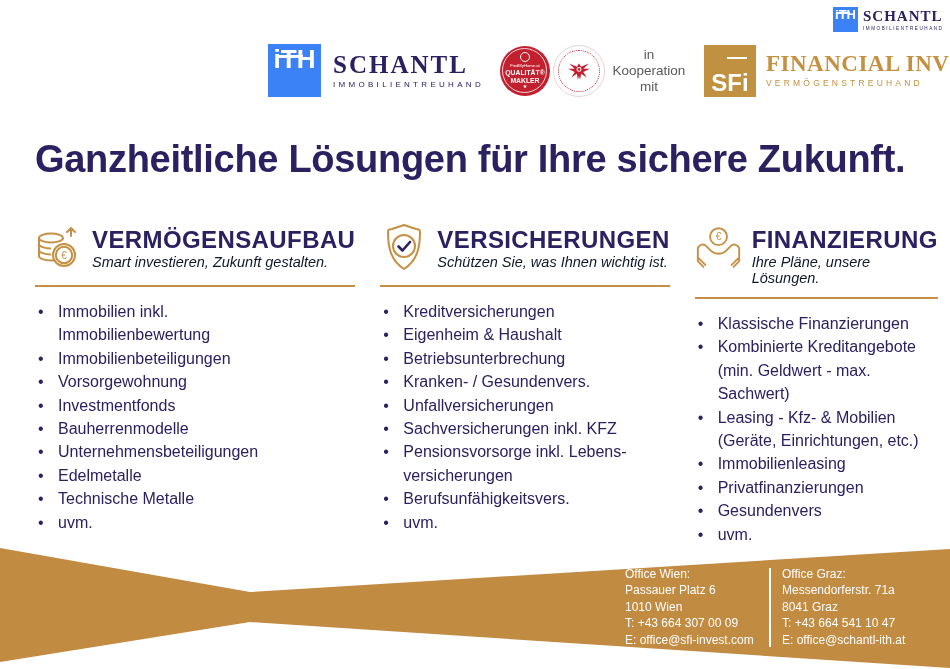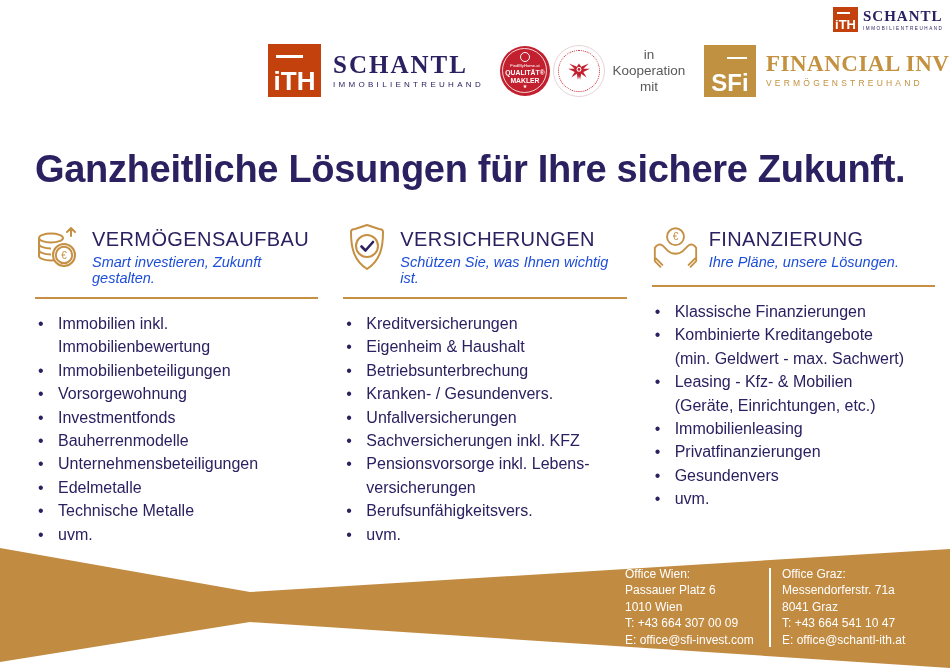--- a/index.html
+++ b/index.html
@@ -2,21 +2,21 @@
 <html><head>
 <meta charset="utf-8">
 <style>
   html,body{margin:0;padding:0;}
   body{
     width:950px;height:669px;overflow:hidden;background:#ffffff;position:relative;
     font-family:"Liberation Sans", sans-serif;color:#2B2161;
   }
   
   .corner-logo{position:absolute;left:833px;top:7px;display:flex;align-items:center;gap:5px;}
-  .ith-mark{background:#c2410c;color:#fff;display:flex;align-items:flex-end;justify-content:center;
+  .ith-mark{background:#3b82f6;color:#fff;display:flex;align-items:flex-start;justify-content:center;
     font-weight:bold;position:relative;}
   .ith-mark .bar{position:absolute;background:#fff;}
   .corner-logo .ith-mark{width:25px;height:25px;font-size:13px;}
   .corner-logo .ith-mark .bar{left:4px;top:5px;width:13px;height:2px;}
   .corner-text .name{font-family:"Liberation Serif", serif;font-weight:bold;font-size:15px;
     letter-spacing:1px;color:#2B2161;line-height:15px;}
   .corner-text .tag{font-size:4.6px;letter-spacing:1.55px;color:#2B2161;margin-top:2px;}
   
   .header-row{position:absolute;left:268px;top:44px;display:flex;align-items:center;}
   .main-ith .ith-mark{width:53px;height:53px;font-size:26px;}
@@ -40,30 +40,30 @@
   .coop{margin-left:1px;width:86px;text-align:center;font-size:13.5px;line-height:16px;color:#58595B;}
   .sfi-block{margin-left:12px;display:flex;align-items:center;}
   .sfi-mark{width:52px;height:52px;background:#C09140;color:#fff;display:flex;align-items:flex-end;
     justify-content:center;font-weight:bold;font-size:24px;position:relative;}
   .sfi-mark .bar{position:absolute;right:9px;top:12px;width:20px;height:2.5px;background:#fff;}
   .fi-block{margin-left:10px;}
   .fi-block .name{font-family:"Liberation Serif", serif;font-weight:bold;font-size:23px;
     letter-spacing:0.5px;color:#C3913F;line-height:22px;white-space:nowrap;}
   .fi-block .tag{font-size:8.5px;letter-spacing:3.2px;color:#C3913F;margin-top:3px;}
   
-  .headline{position:absolute;left:35px;top:148px;width:900px;font-size:38px;font-weight:bold;
+  .headline{position:absolute;left:35px;top:138px;width:900px;font-size:38px;font-weight:bold;
     color:#2B2161;letter-spacing:-0.3px;white-space:nowrap;}
   
   .columns{position:absolute;left:35px;top:222px;width:900px;display:grid;
     grid-template-columns:repeat(3,1fr);column-gap:25px;}
   .col-header{display:flex;align-items:flex-start;}
   .col-icon{width:47px;height:52px;flex:0 0 auto;display:flex;align-items:center;justify-content:center;}
   .col-titles{margin-left:10px;padding-top:6px;}
-  .col-title{font-size:20px;font-weight:normal;letter-spacing:0.4px;color:#2B2161;line-height:23px;}
-  .col-sub{font-size:14.5px;font-style:italic;color:#1d4ed8;margin-top:3px;}
+  .col-title{font-size:24px;font-weight:bold;letter-spacing:0.4px;color:#2B2161;line-height:23px;}
+  .col-sub{font-size:14.5px;font-style:italic;color:#0f172a;margin-top:3px;}
   .gold-rule{height:2px;background:#C59043;margin-top:11px;}
   ul.svc{list-style:none;margin:13px 0 0 0;padding:0;}
   ul.svc li{position:relative;padding-left:23px;font-size:16px;line-height:23.4px;
     color:#2B2161;white-space:pre-line;}
   ul.svc li::before{content:"\2022";position:absolute;left:3px;top:0;color:#2B2161;}
   
   .footer-svg{position:absolute;left:0;top:540px;width:950px;height:129px;}
   .office{position:absolute;color:#fff;font-size:12px;line-height:16.4px;}
   .office-wien{left:625px;top:566px;}
   .office-graz{left:782px;top:566px;}

